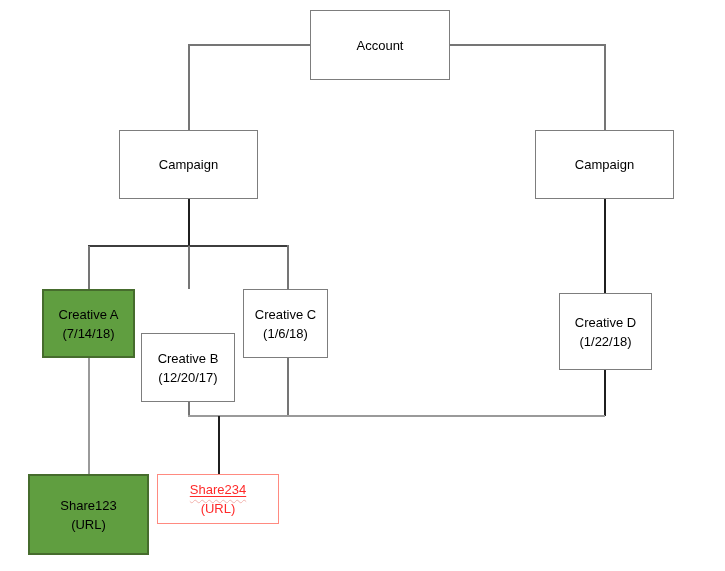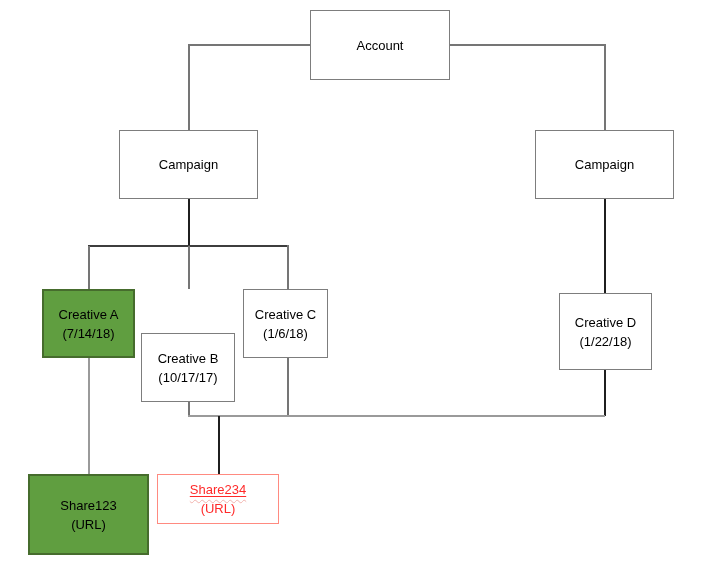--- a/index.html
+++ b/index.html
@@ -100,21 +100,21 @@
     <span>Campaign</span>
   </div>
 
   <div class="node green" style="left:42px;top:289px;width:93px;height:69px;">
     <span>Creative A</span>
     <span>(7/14/18)</span>
   </div>
 
   <div class="node" style="left:141px;top:289px;width:94px;height:69px;margin-top:44px;">
     <span>Creative B</span>
-    <span>(10/17/17)</span>
+    <span>(12/20/17)</span>
   </div>
 
   <div class="node" style="left:243px;top:289px;width:85px;height:69px;">
     <span>Creative C</span>
     <span>(1/6/18)</span>
   </div>
 
   <div class="node" style="left:559px;top:293px;width:93px;height:77px;">
     <span>Creative D</span>
     <span>(1/22/18)</span>

